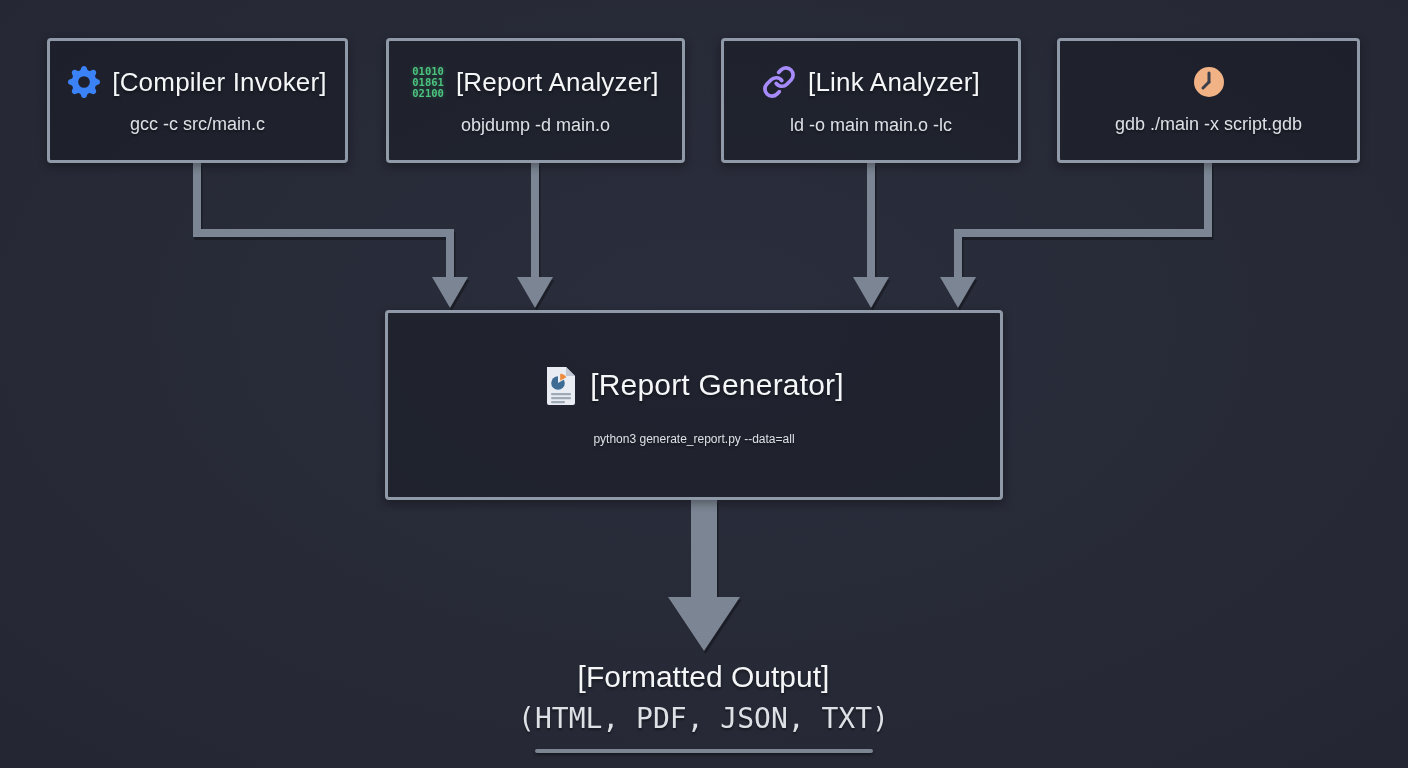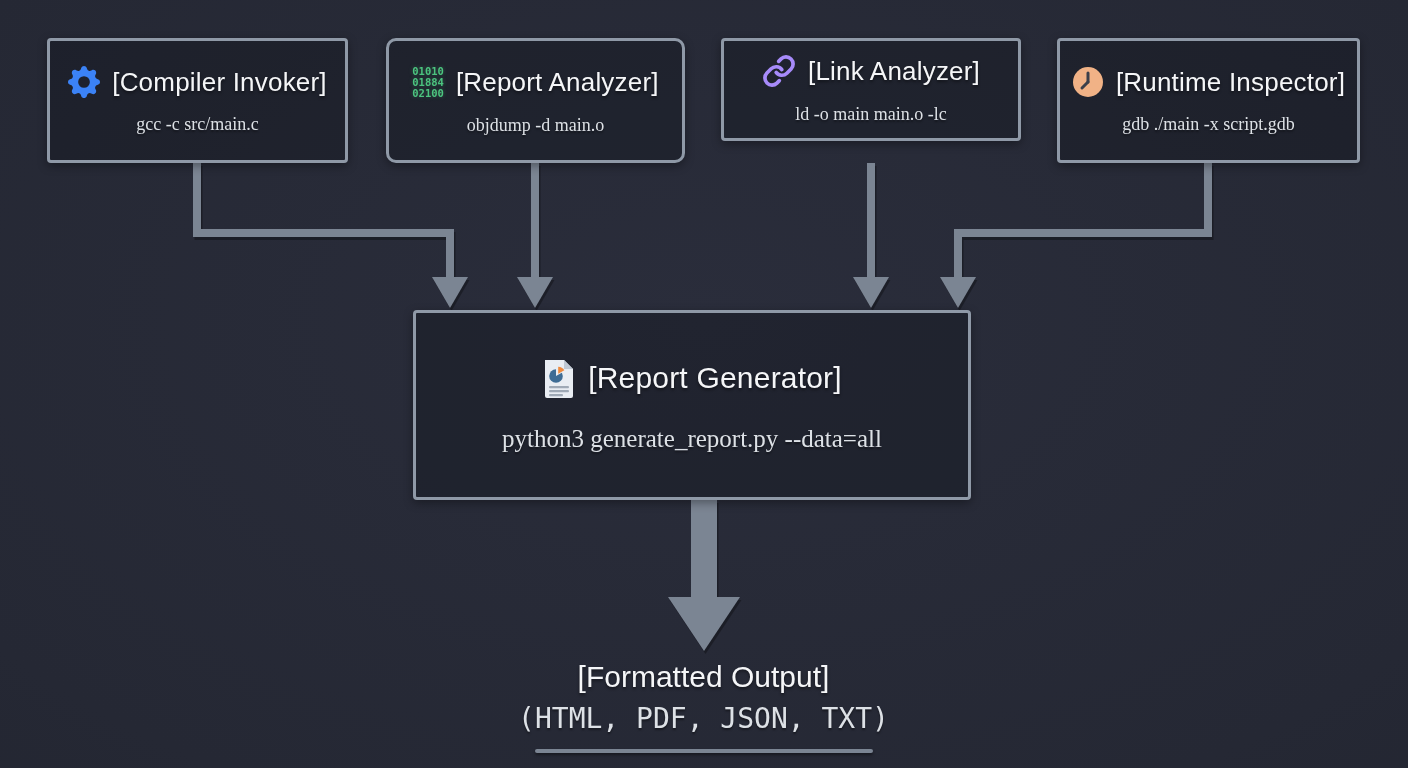--- a/index.html
+++ b/index.html
@@ -25,42 +25,42 @@
     position:absolute;
     box-sizing:border-box;
     border:3px solid var(--box-border);
     border-radius:4px;
     background:rgba(14,16,24,0.30);
     box-shadow:0 3px 10px rgba(0,0,0,0.35);
     display:flex;flex-direction:column;align-items:center;justify-content:center;
     gap:16px;
   }
   .node-compiler{left:47px;top:38px;width:301px;height:125px;}
-  .node-object{left:386px;top:38px;width:299px;height:125px;border-radius:10px;}
-  .node-link{left:721px;top:38px;width:300px;height:103px;}
+  .node-object{left:386px;top:38px;width:299px;height:125px;}
+  .node-link{left:721px;top:38px;width:300px;height:125px;}
   .node-runtime{left:1057px;top:38px;width:303px;height:125px;}
-  .node-report{left:385px;top:310px;width:558px;height:190px;gap:26px;margin-left:28px;}
+  .node-report{left:385px;top:310px;width:618px;height:190px;gap:26px;}
   .title-row{display:flex;align-items:center;justify-content:center;gap:12px;}
   .node-title{
     color:var(--title);
     font-size:26px;
     font-weight:500;
     letter-spacing:0.2px;
     white-space:nowrap;
     text-shadow:0 2px 3px rgba(0,0,0,0.45);
   }
   .node-report .node-title{font-size:30px;}
   .node-command{
     color:var(--command);
-    font-family:Liberation Serif, serif;
+    font-family:Liberation Sans, sans-serif;
     font-size:18px;
     white-space:nowrap;
     text-shadow:0 2px 2px rgba(0,0,0,0.4);
   }
-  .node-report .node-command{font-size:25px;}
+  .node-report .node-command{font-size:12px;}
   .icon{display:inline-flex;align-items:center;justify-content:center;flex:0 0 auto;}
   .binary-icon{
     display:flex;flex-direction:column;align-items:flex-start;justify-content:center;
     font-family:"DejaVu Sans Mono","Liberation Mono",monospace;
     font-size:10.5px;line-height:11px;font-weight:bold;
     color:#4cc47f;
     text-shadow:0 0 4px rgba(76,196,127,0.35);
   }
   .output-block{
     position:absolute;left:385px;top:660px;width:637px;
@@ -140,21 +140,21 @@
       </span>
       <span class="node-title">[Compiler Invoker]</span>
     </div>
     <div class="node-command">gcc -c src/main.c</div>
   </div>
 
   <div class="node node-object">
     <div class="title-row">
       <span class="icon binary-icon">
         <span>01010</span>
-        <span>01884</span>
+        <span>01861</span>
         <span>02100</span>
       </span>
       <span class="node-title">[Report Analyzer]</span>
     </div>
     <div class="node-command">objdump -d main.o</div>
   </div>
 
   <div class="node node-link">
     <div class="title-row">
       <span class="icon">
@@ -172,21 +172,20 @@
     <div class="title-row">
       <span class="icon">
         <svg width="32" height="32" viewBox="0 0 32 32">
           <circle cx="16" cy="16" r="15" fill="#f1b286"></circle>
           <g stroke="#3b3f4a" stroke-width="3" stroke-linecap="round">
             <line x1="16" y1="16" x2="16" y2="7"></line>
             <line x1="16" y1="16" x2="10" y2="22"></line>
           </g>
         </svg>
       </span>
-      <span class="node-title">[Runtime Inspector]</span>
     </div>
     <div class="node-command">gdb ./main -x script.gdb</div>
   </div>
 
   <div class="node node-report">
     <div class="title-row">
       <span class="icon">
         <svg width="34" height="42" viewBox="0 0 34 42">
           <path d="M3 3 H22 L31 12 V39 a2 2 0 0 1 -2 2 H5 a2 2 0 0 1 -2 -2 Z" fill="#e9edf3"></path>
           <path d="M22 3 V12 H31 Z" fill="#bfc8d4"></path>

